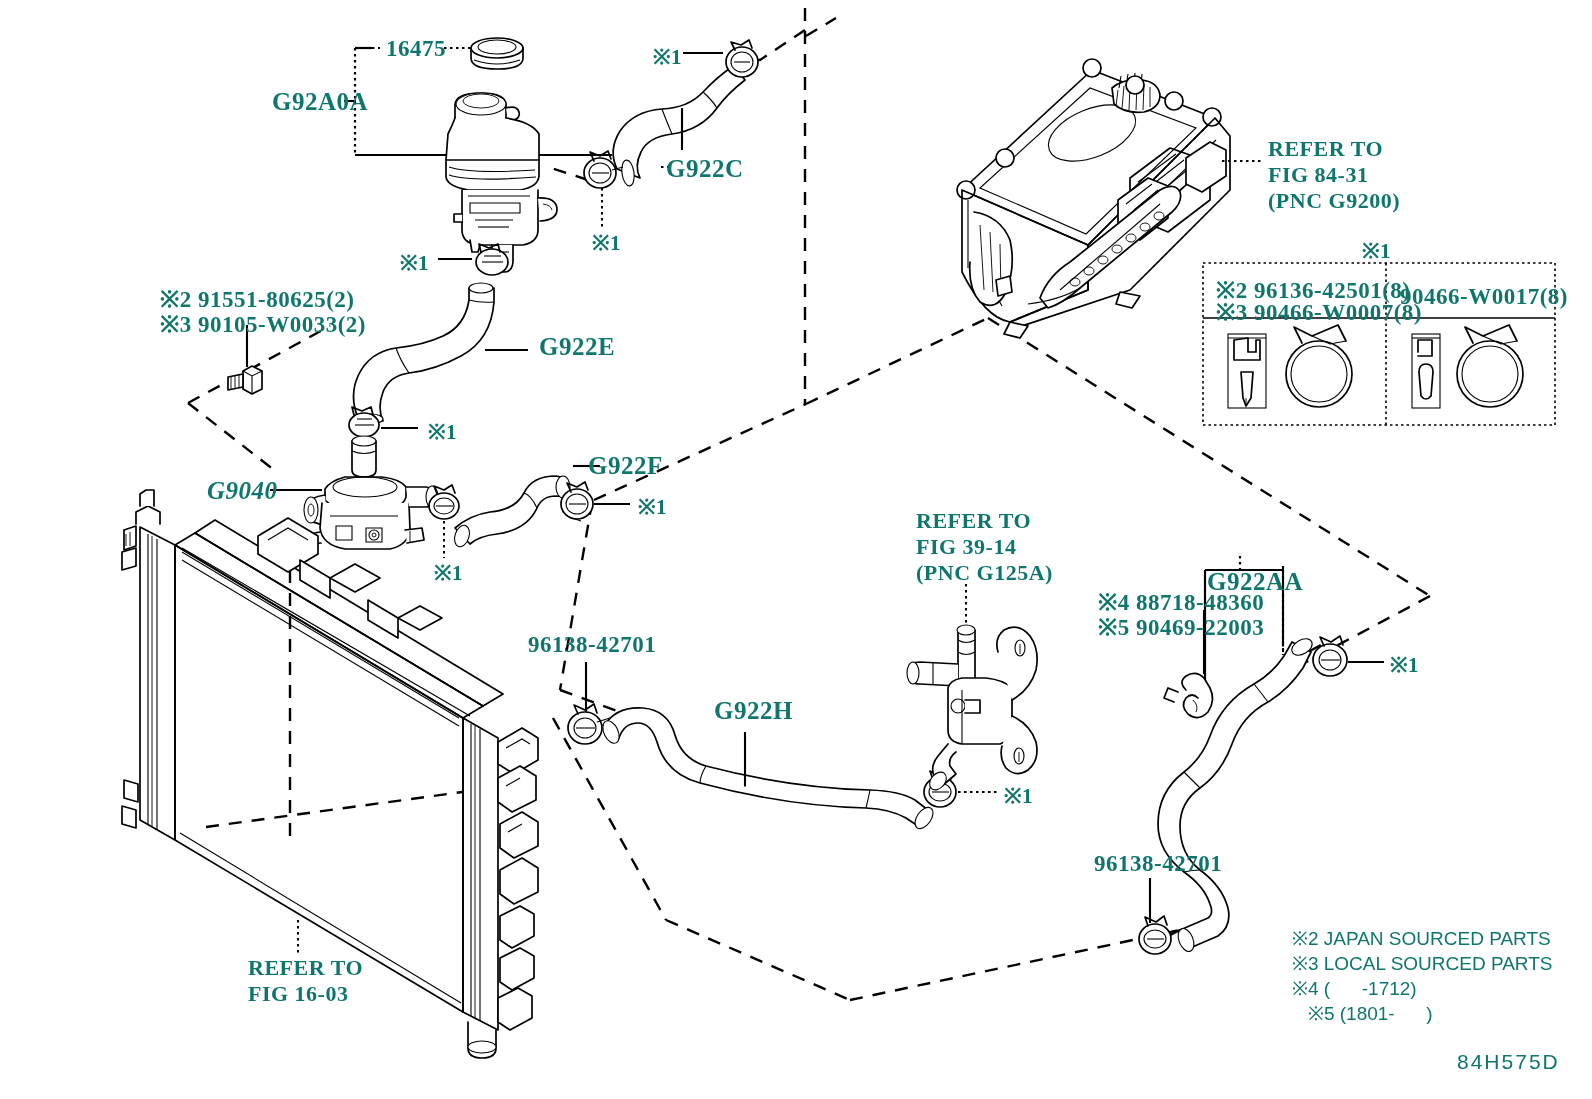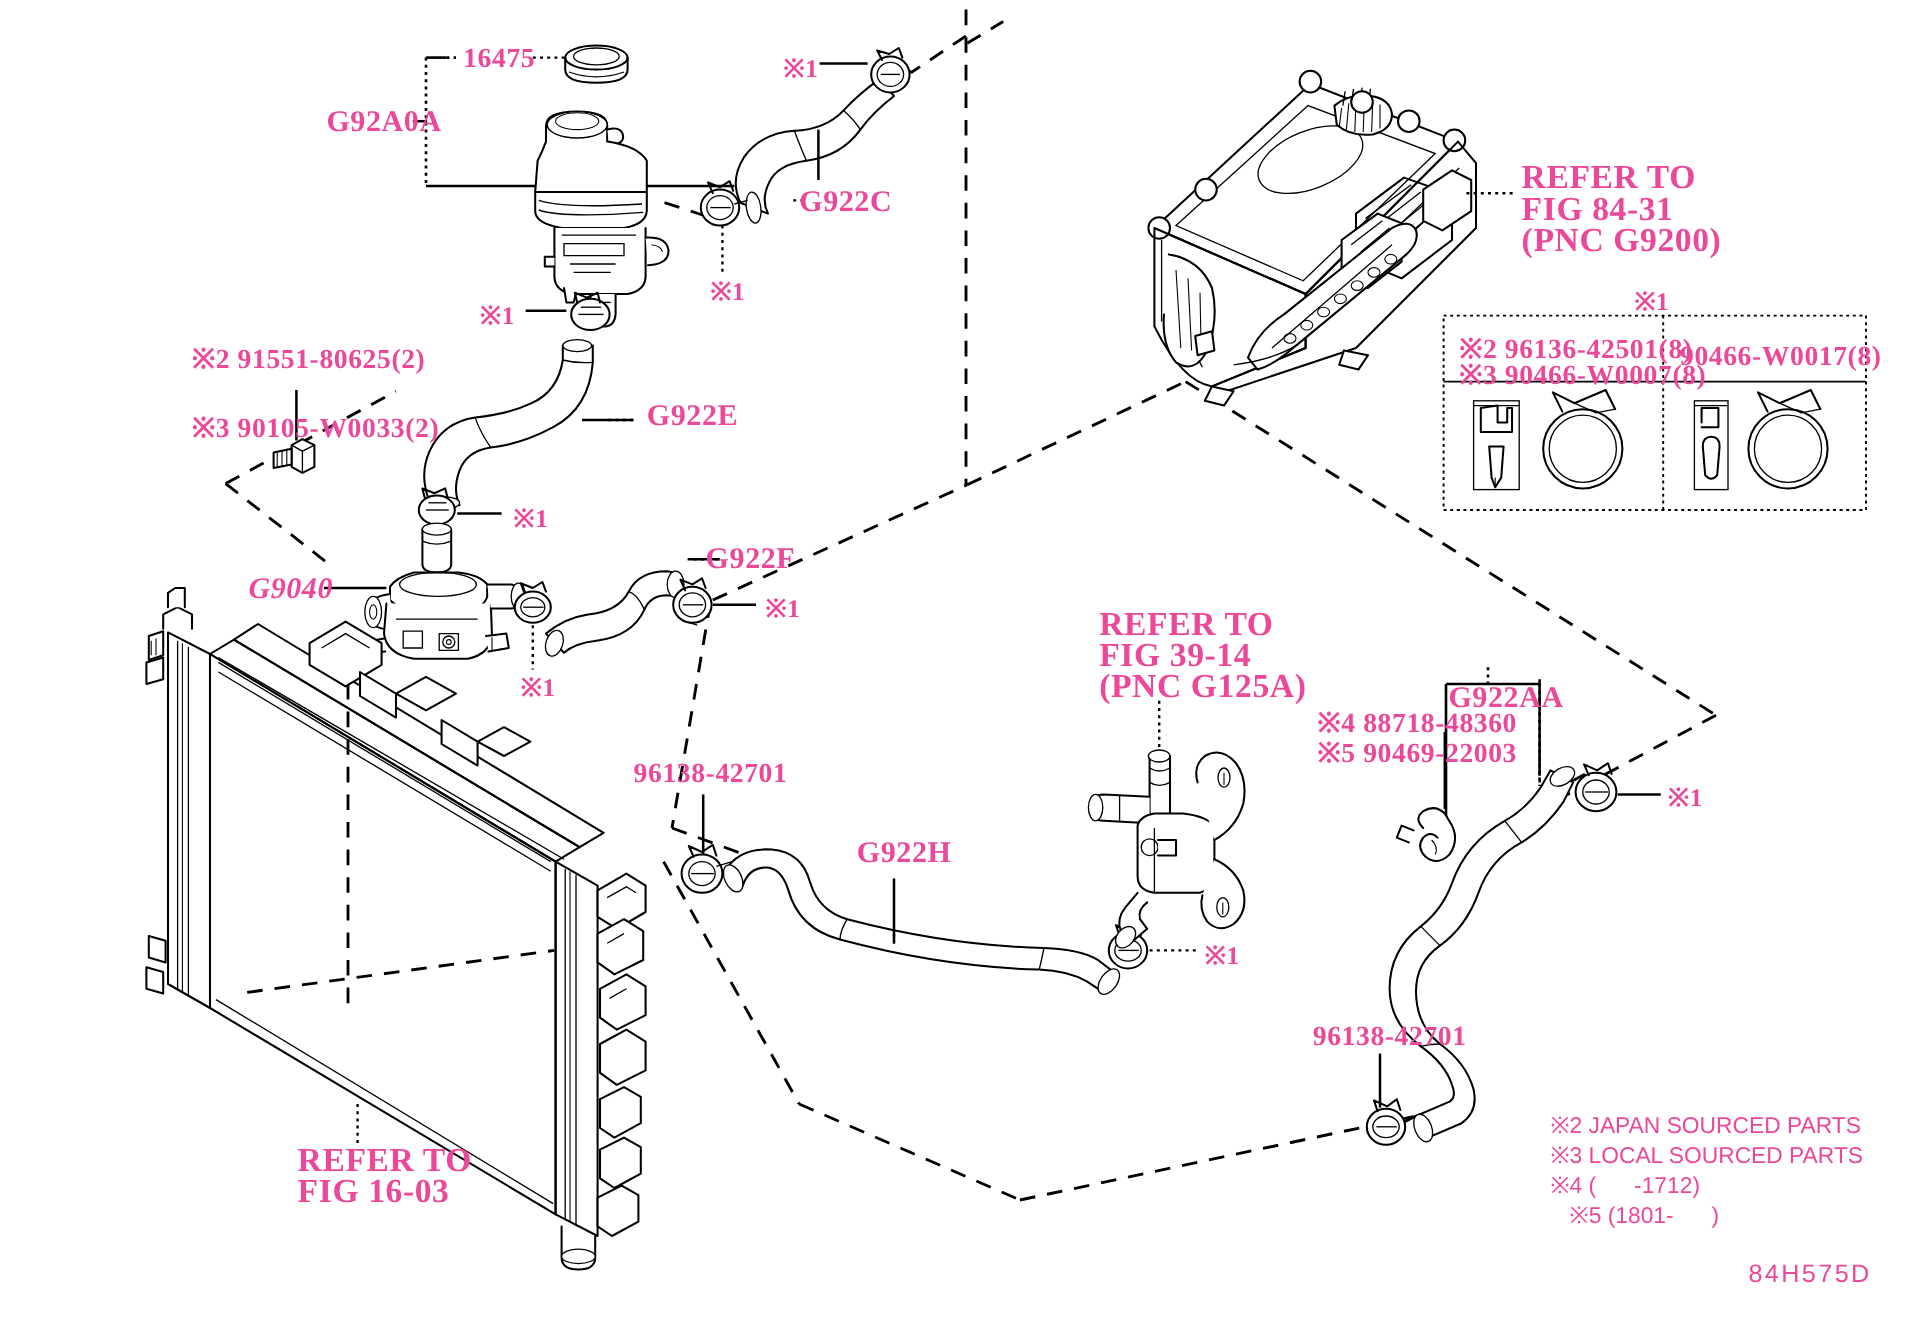--- a/index.html
+++ b/index.html
@@ -1,23 +1,23 @@
 <!DOCTYPE html>
 <html><head>
 <meta charset="utf-8">
 <style>
   html,body{margin:0;padding:0;background:#fff;}
   body{width:1592px;height:1099px;position:relative;overflow:hidden;
        font-family:"Liberation Serif",serif;color:#000;}
   .stage{position:absolute;inset:0;}
   .lbl{position:absolute;white-space:pre;font-family:"Liberation Serif",serif;
-       font-weight:700;letter-spacing:.5px;color:#ec4899;}
+       font-weight:700;letter-spacing:.5px;color:#0f766e;}
   .lbl.code{font-size:25px;}
   .lbl.pn{font-size:23px;}
-  .lbl.ref{font-size:28px;line-height:26px;font-family:Liberation Serif, serif;}
+  .lbl.ref{font-size:22px;line-height:26px;font-family:Liberation Serif, serif;}
   .lbl.note{font-family:"Liberation Sans",sans-serif;font-weight:400;font-size:19px;line-height:25px;letter-spacing:0;}
   .lbl.mark{font-size:21px;}
   .lbl.diagid{font-family:"Liberation Sans",sans-serif;font-weight:400;font-size:21px;letter-spacing:2px;}
   svg{position:absolute;left:0;top:0;width:1592px;height:1099px;overflow:visible;}
   .st{fill:none;stroke:#000;stroke-width:1.7;stroke-linejoin:round;stroke-linecap:round;}
   .stf{fill:#fff;stroke:#000;stroke-width:1.7;stroke-linejoin:round;stroke-linecap:round;}
   .thin{fill:none;stroke:#000;stroke-width:1.1;}
   .thinf{fill:#fff;stroke:#000;stroke-width:1.1;}
   .hair{fill:none;stroke:#000;stroke-width:.9;}
   .lead{fill:none;stroke:#000;stroke-width:2.1;}
@@ -470,21 +470,21 @@
 
 <div class="lbl code" style="left:1207px;top:528px;margin-top:40px;">G922AA</div>
 
 <div class="lbl code" style="left:207px;top:477px;font-style:italic;">G9040</div>
 
 <div class="lbl pn" style="left:528px;top:632px;">96138-42701</div>
 
 <div class="lbl pn" style="left:1094px;top:851px;">96138-42701</div>
 
 <div class="lbl pn" style="left:160px;top:282px;">※2 91551-80625(2)</div>
-<div class="lbl pn" style="left:160px;top:307px;margin-top:32px;">※3 90105-W0033(2)</div>
+<div class="lbl pn" style="left:160px;top:307px;">※3 90105-W0033(2)</div>
 
 <div class="lbl pn" style="left:1098px;top:585px;">※4 88718-48360</div>
 <div class="lbl pn" style="left:1098px;top:610px;">※5 90469-22003</div>
 
 <div class="lbl ref" style="left:1268px;top:136px;">REFER TO
 FIG 84-31
 (PNC G9200)</div>
 
 <div class="lbl ref" style="left:916px;top:508px;">REFER TO
 FIG 39-14

